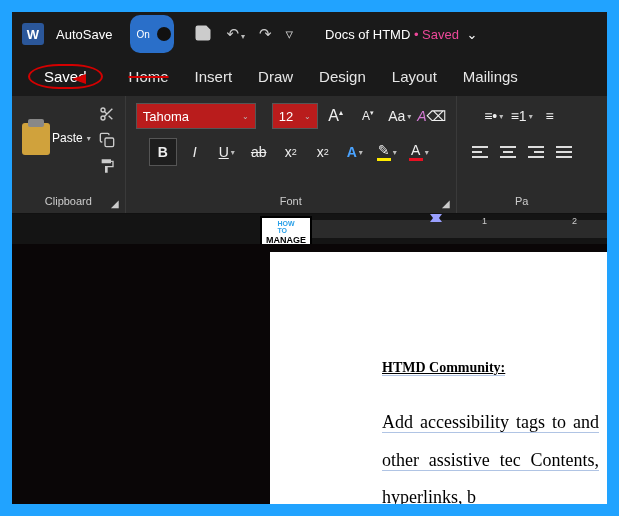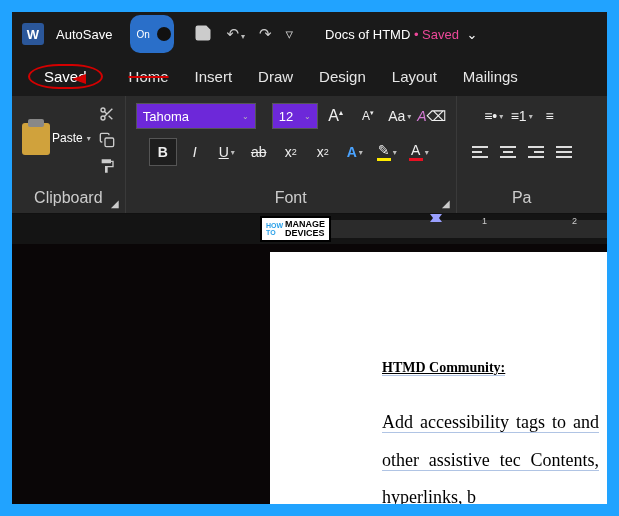--- a/index.html
+++ b/index.html
@@ -100,21 +100,21 @@
     border-bottom: 1px solid #111;
   }
   .group {
     padding: 6px 10px 2px 10px;
     display: flex; flex-direction: column;
     align-items: center;
     position: relative;
   }
   .group + .group { border-left: 1px solid #3a3a3a; }
   .group-label {
-    font-size: 16px; color: #ccc; margin-top: auto;
+    font-size: 11px; color: #ccc; margin-top: auto;
     padding-bottom: 4px;
   }
   .launcher {
     position: absolute; right: 6px; bottom: 4px;
     font-size: 10px; color: #ccc;
   }
 
   
   .clip-body { display: flex; gap: 8px; }
   .paste {
@@ -134,21 +134,21 @@
   }
   .paste-text { font-size: 12px; color:#fff; }
   .clip-icons { display:flex; flex-direction:column; gap:10px; margin-top:4px;}
   .clip-icons .ic { width:16px; height:16px; display:flex; align-items:center; justify-content:center;}
   
   
   .font-group { flex: 0 0 auto; }
   .font-row1, .font-row2 { display:flex; align-items:center; gap:4px; }
   .font-row1 { margin-bottom: 8px; }
   .select {
-    background:#6d28d9; border:1px solid #555; color:#fff;
+    background:#b91c1c; border:1px solid #555; color:#fff;
     font-size:13px; height:26px; display:flex; align-items:center;
     padding:0 6px; gap:6px;
   }
   .font-name { width: 120px; justify-content: space-between;}
   .font-size { width: 46px; justify-content: space-between; margin-left: 12px;}
   .sq {
     width:28px; height:28px; display:flex; align-items:center; justify-content:center;
     border:1px solid transparent; font-size:14px; color:#eee;
   }
   .sq.boxed { border:1px solid #555; background:#1e1e1e;}
@@ -179,20 +179,21 @@
     border-left:6px solid transparent; border-right:6px solid transparent;
   }
   .tab-stop { border-top:8px solid #9aa0ff; }
   .hang { bottom:0; border-bottom:8px solid #9aa0ff;}
   .htmd-logo {
     position:absolute; left:248px; top:2px;
     background:#fff; color:#000; border:2px solid #000;
     font-size:9px; font-weight:bold; padding:2px 4px;
     display:flex; gap:2px; align-items:center;
     line-height:1;
+    flex-direction:column;
   }
   .htmd-logo .howto { font-size:7px; color:#2aa0e8; font-weight:bold; display:flex; flex-direction:column; line-height:1;}
 
   
   .doc-area {
     display:flex; height: calc(100% - 44px - 40px - 118px - 30px);
     background:#0a0607;
   }
   .nav-pane { width:258px; background:#0a0607;}
   .page {

